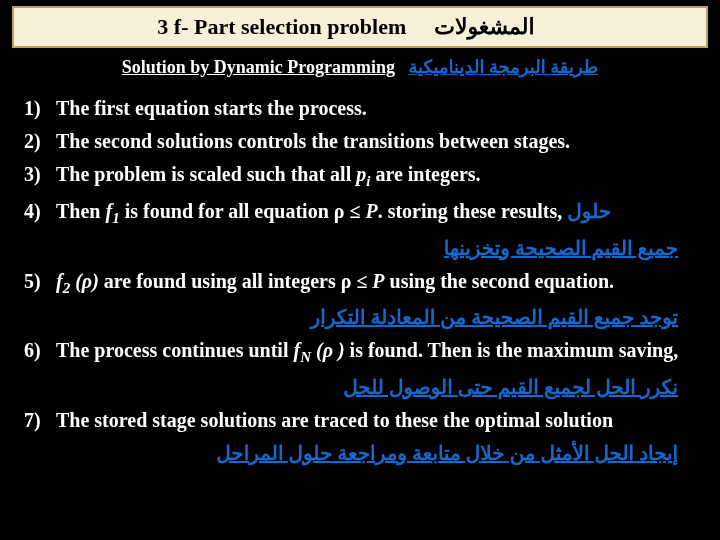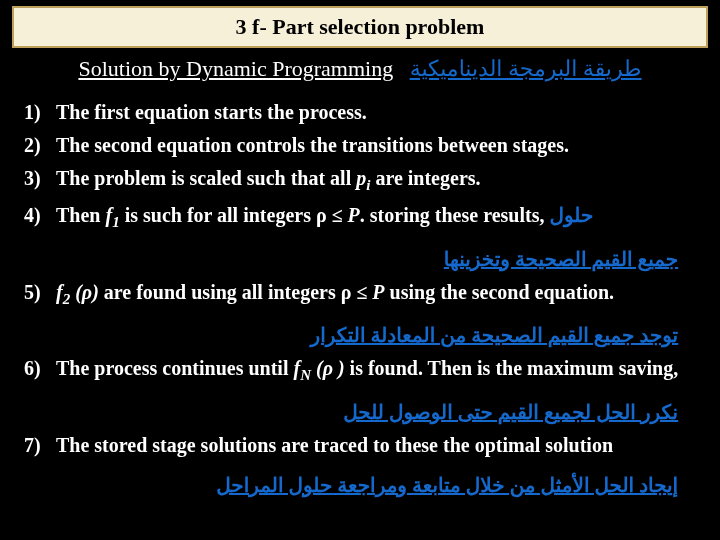--- a/index.html
+++ b/index.html
@@ -23,22 +23,22 @@
     padding: 6px 10px;
     font-size: 22px;
     font-weight: bold;
   }
   .title-left, .title-mid, .title-right {
     display: inline-block;
   }
   .title-mid { margin: 0 28px; }
   .subtitle {
     text-align: center;
-    font-size: 22px;
-    font-weight: normal;
+    font-size: 18px;
+    font-weight: bold;
     margin: 4px 0 14px 0;
   }
   .eng-u {
     text-decoration: underline;
   }
   .ar-u {
     color: #1569cc;
     text-decoration: underline;
   }
   .ar-inline {
@@ -65,62 +65,63 @@
   .num {
     width: 32px;
     white-space: nowrap;
   }
   .sub-ar {
     color: #1569cc;
     text-decoration: underline;
     display: block;
     direction: rtl;
     text-align: right;
-    margin-top: 11px;
+    margin-top: 4px;
   }
   .sub-i { font-style: italic; font-size: 0.75em; vertical-align: sub; }
   .ital { font-style: italic; }
 </style>
 </head>
 <body>
 
 <div class="title-box">
   <span class="title-left">3 f- Part selection problem</span>
+  <span class="title-mid">المشغولات</span>
 </div>
 
 <div class="subtitle">
   <span class="eng-u">Solution by Dynamic Programming</span>
   <span>&nbsp;</span>
   <span class="ar-u">طريقة البرمجة الديناميكية</span>
 </div>
 
 <div class="content">
   <div class="olist">
 
     <div class="row">
       <div class="num">1)</div>
       <div class="txt">The first equation starts the process.</div>
     </div>
 
     <div class="row">
       <div class="num">2)</div>
-      <div class="txt">The second equation controls the transitions between stages.</div>
+      <div class="txt">The second solutions controls the transitions between stages.</div>
     </div>
 
     <div class="row">
       <div class="num">3)</div>
       <div class="txt">
         <span>The problem is scaled such that all </span><span class="ital">p</span><span class="sub-i">i</span><span> are integers.</span>
       </div>
     </div>
 
     <div class="row">
       <div class="num">4)</div>
       <div class="txt">
-        <span>Then </span><span class="ital">f</span><span class="sub-i">1</span><span> is such for all integers ρ ≤ </span><span class="ital">P</span><span>. storing these results,</span><span class="ar-inline"> حلول</span>
+        <span>Then </span><span class="ital">f</span><span class="sub-i">1</span><span> is found for all equation ρ ≤ </span><span class="ital">P</span><span>. storing these results,</span><span class="ar-inline"> حلول</span>
         <span class="sub-ar">جميع القيم الصحيحة وتخزينها</span>
       </div>
     </div>
 
     <div class="row">
       <div class="num">5)</div>
       <div class="txt">
         <span class="ital">f</span><span class="sub-i">2</span><span class="ital"> (ρ)</span><span> are found using all integers ρ ≤ </span><span class="ital">P</span><span> using the second equation.</span>
         <span class="sub-ar">توجد جميع القيم الصحيحة  من المعادلة التكرار</span>
       </div>

